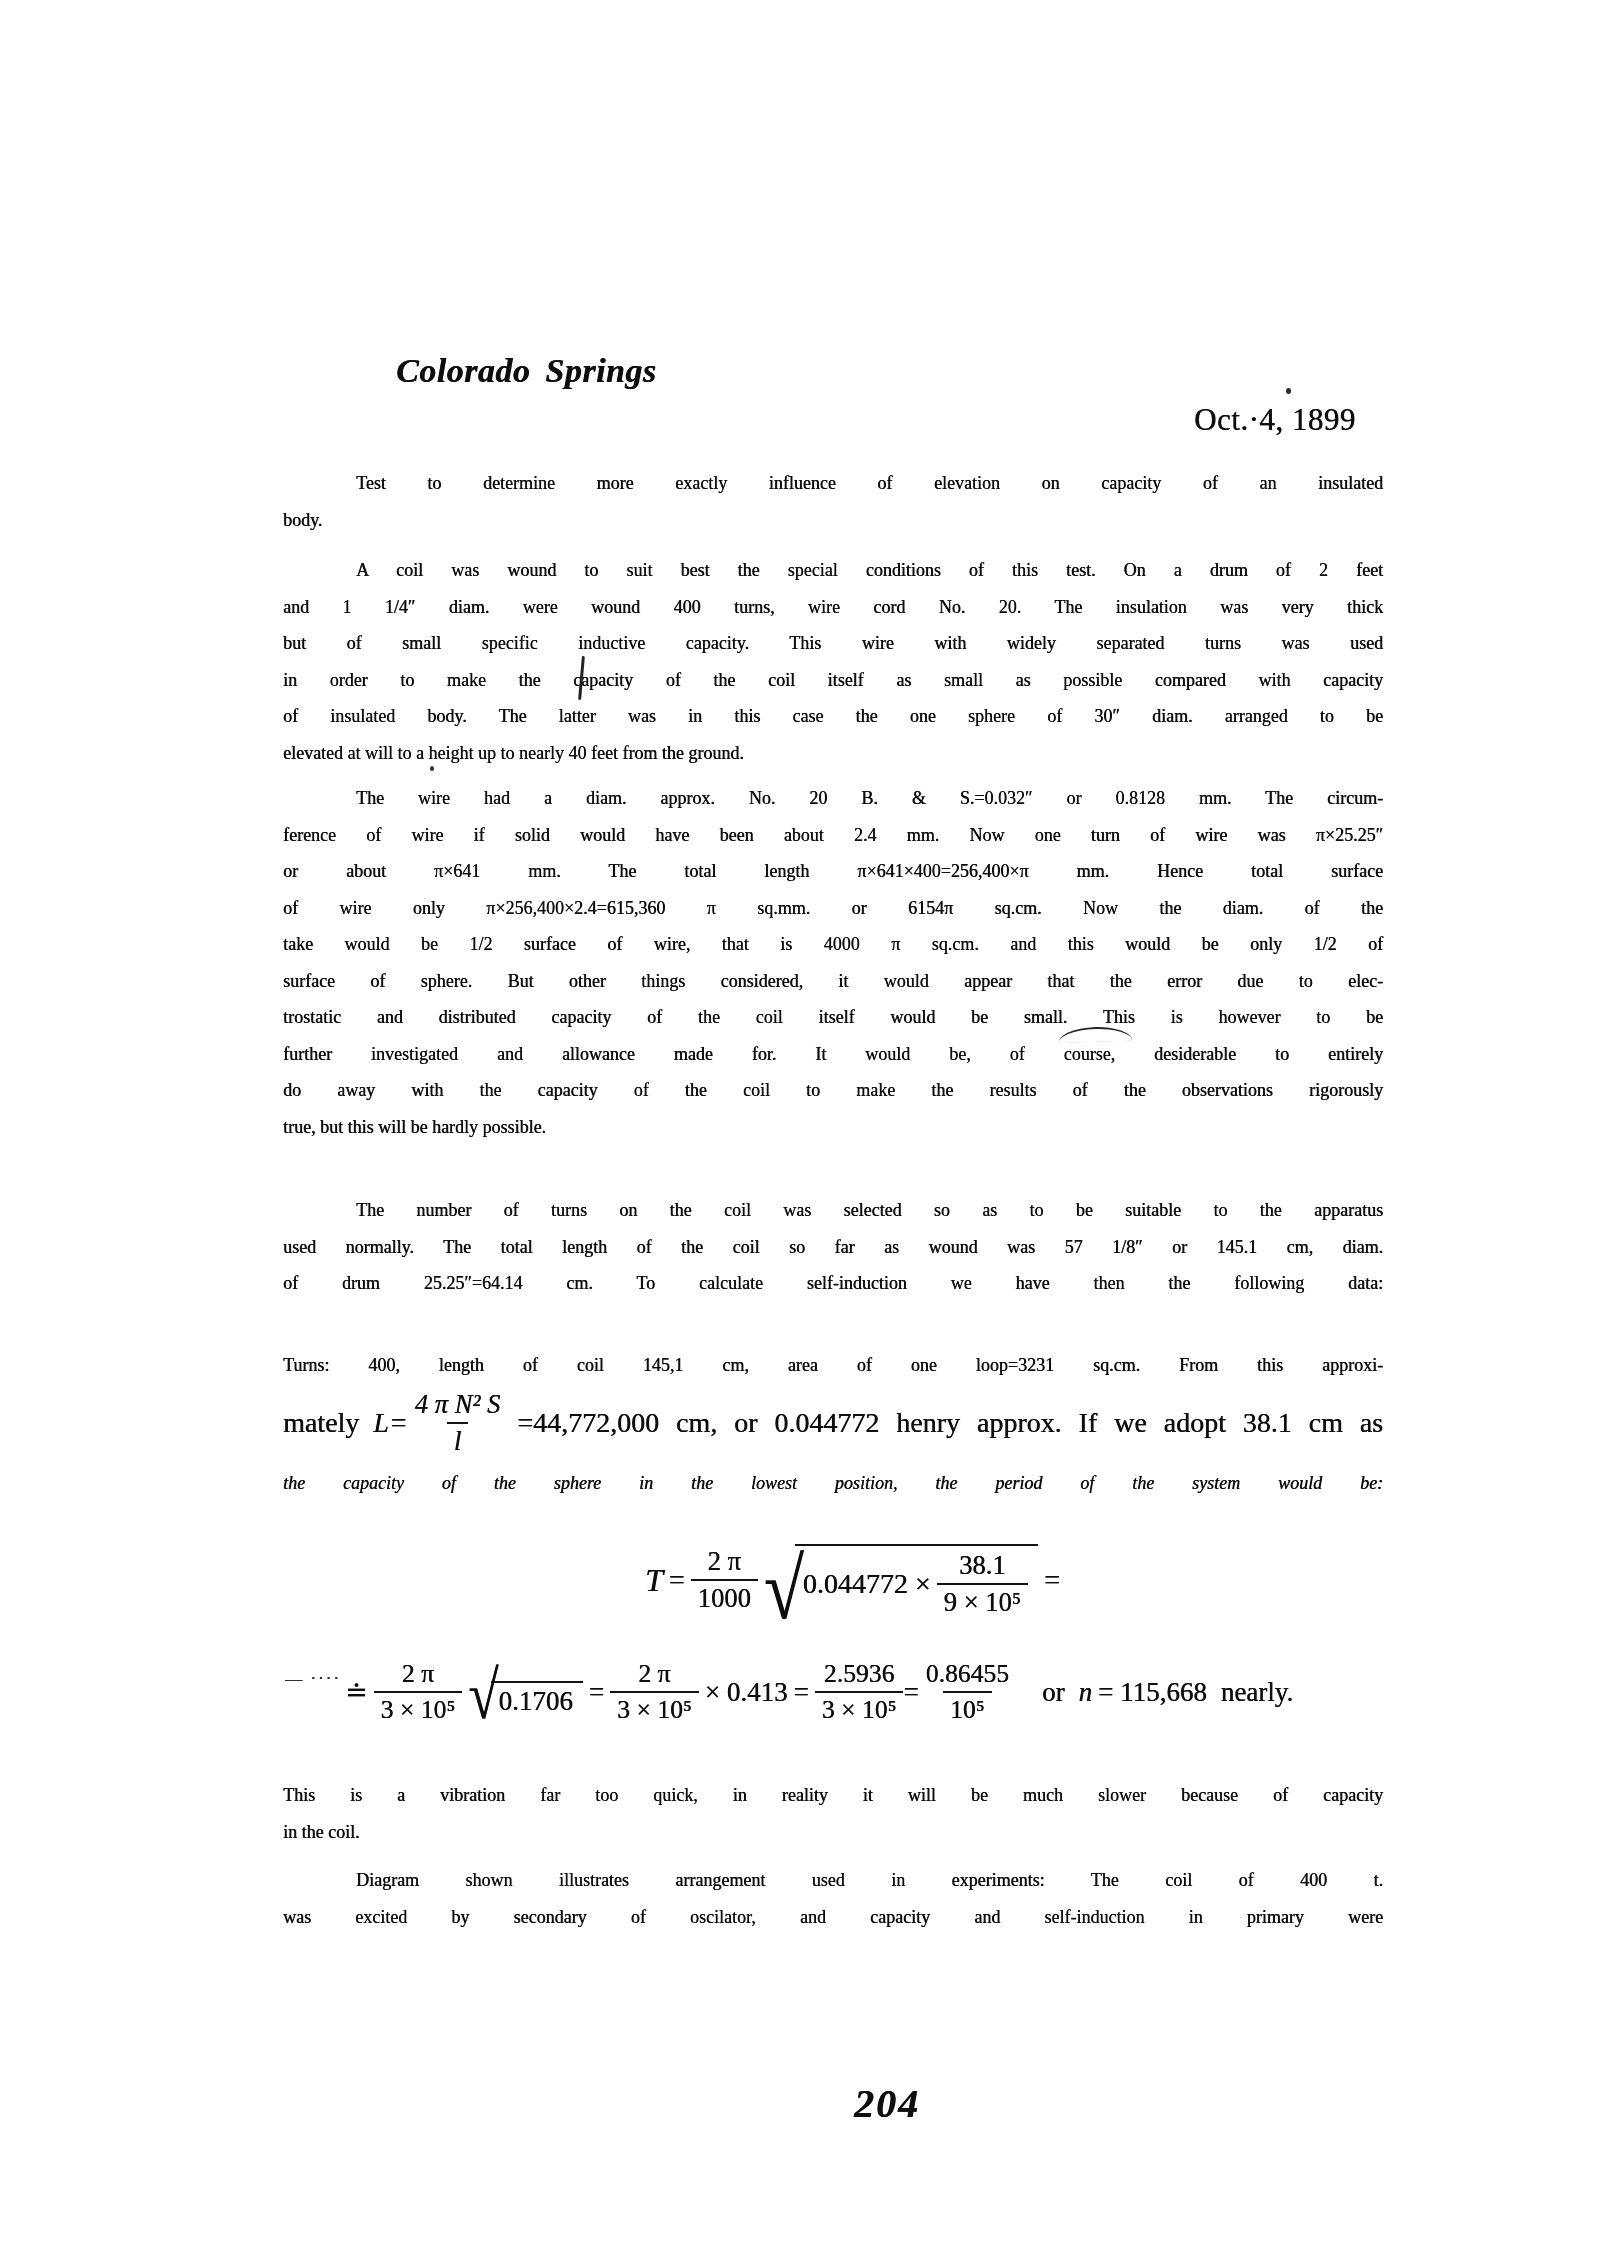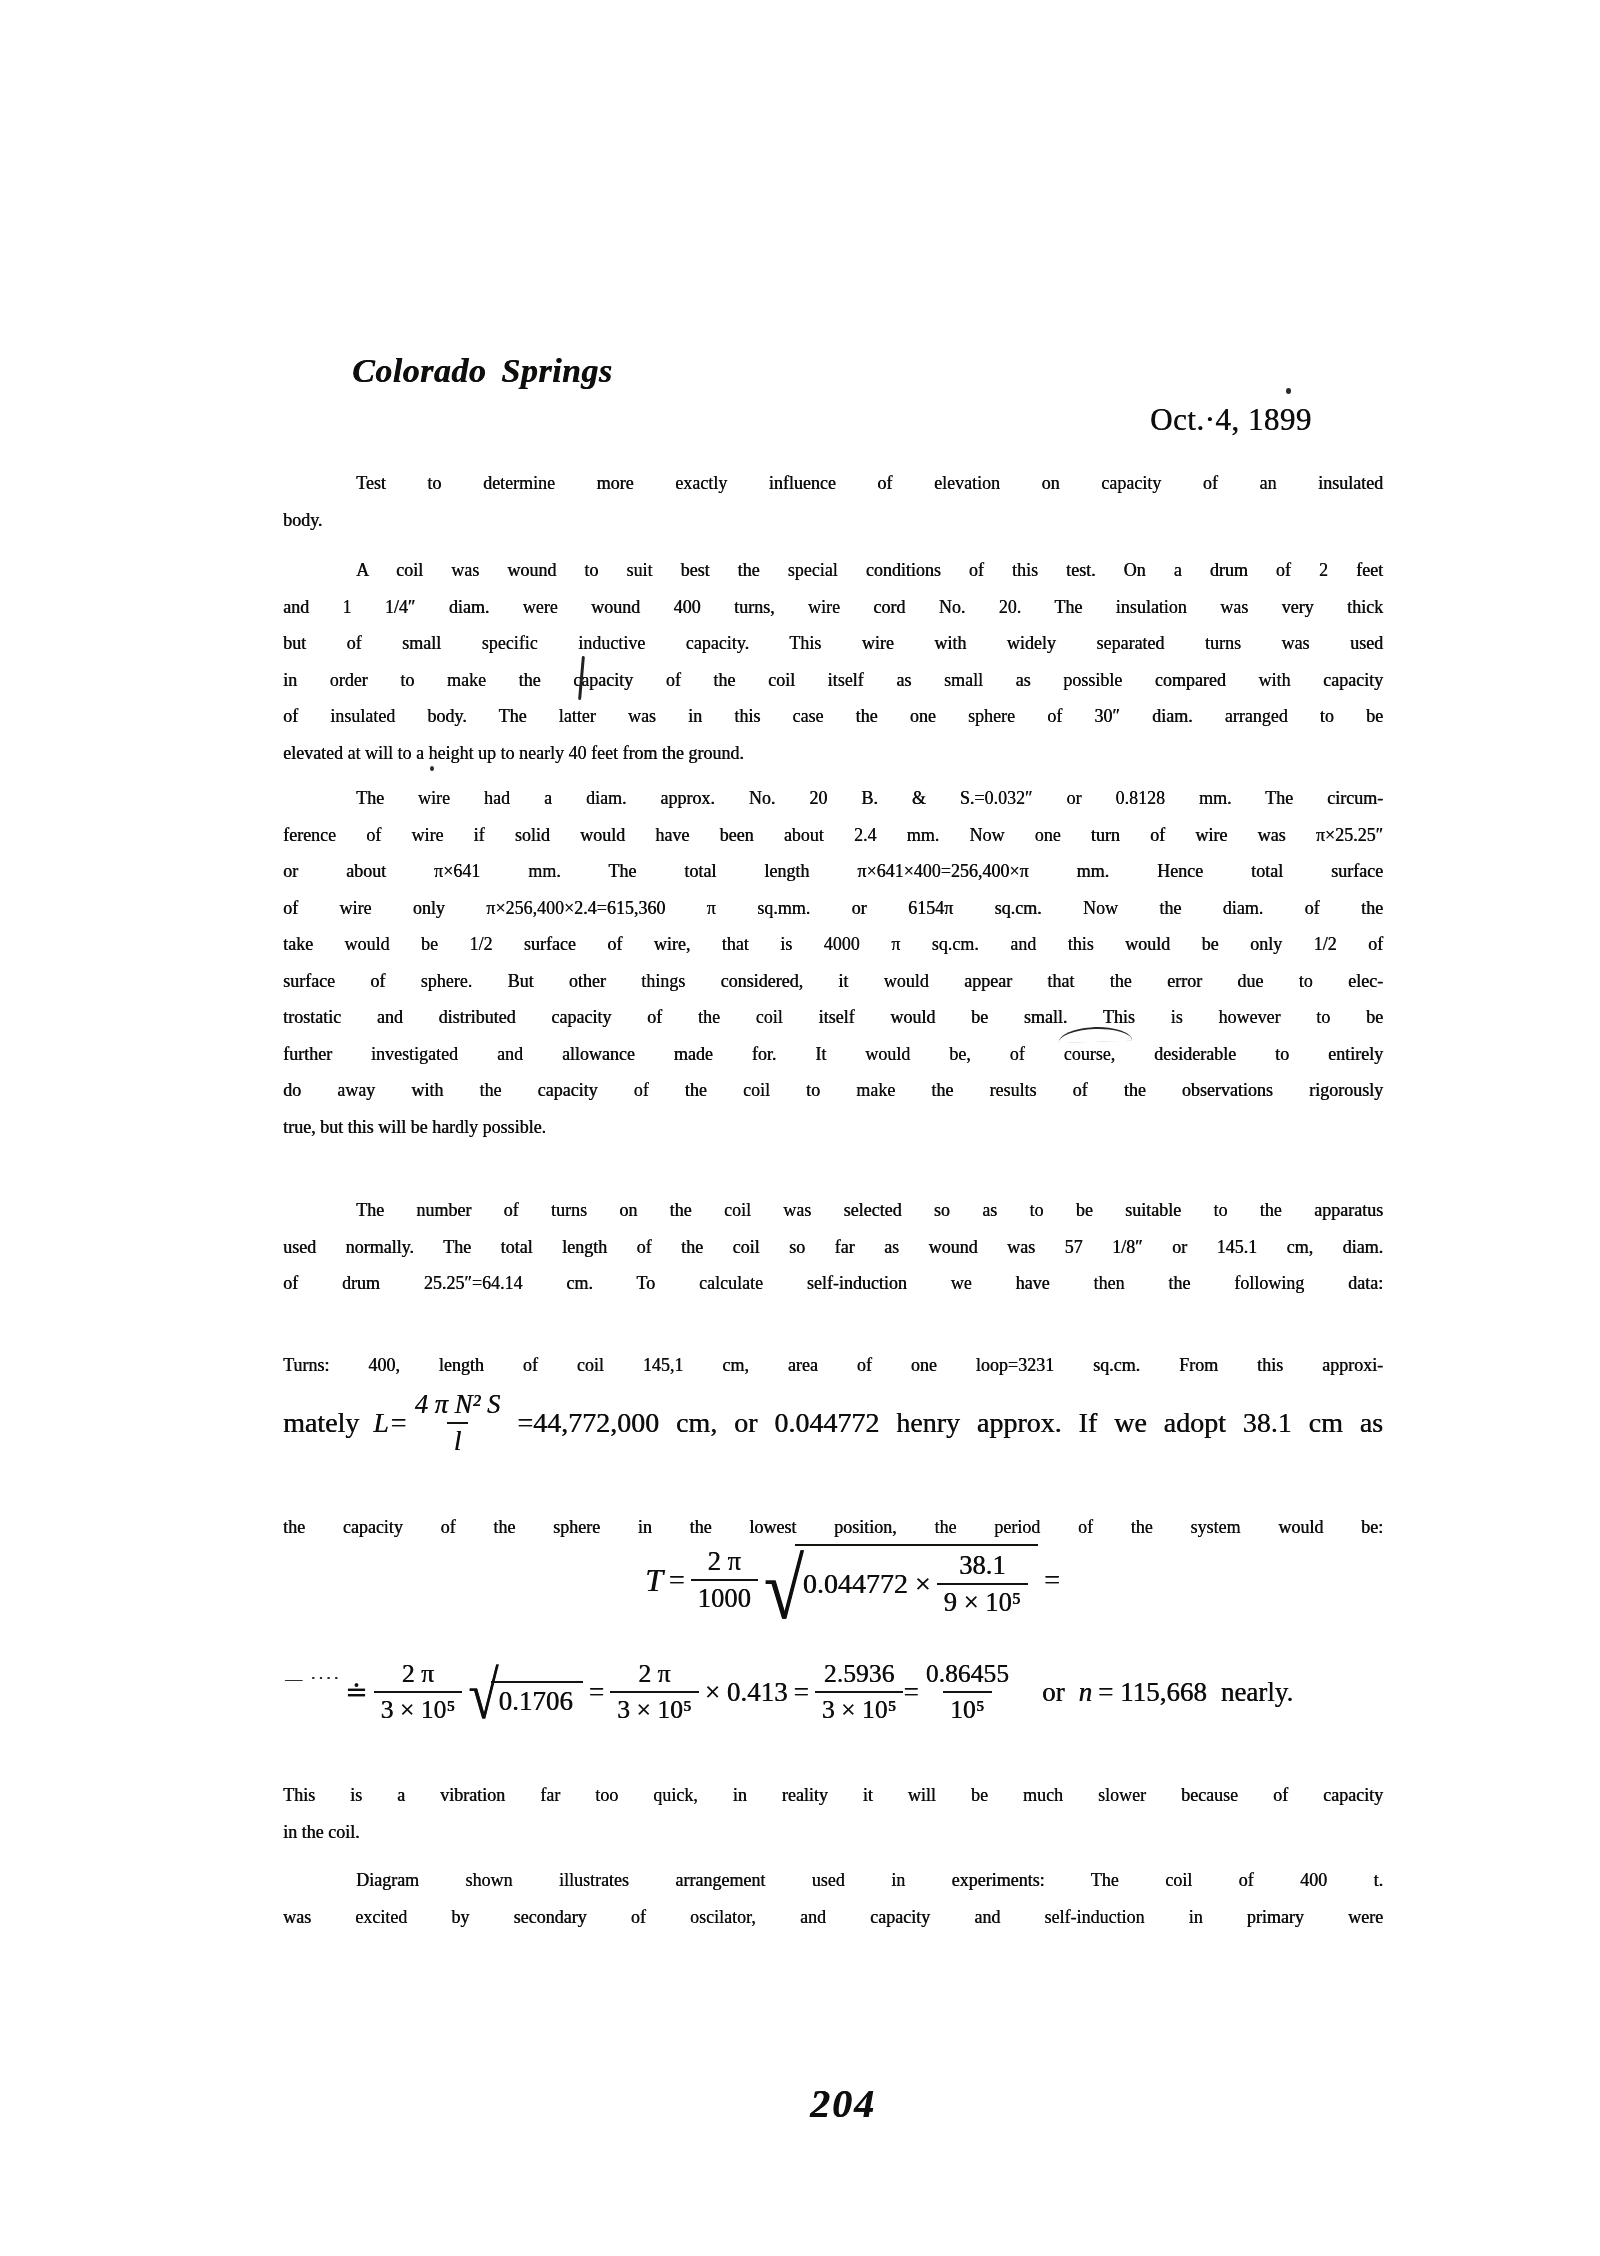--- a/index.html
+++ b/index.html
@@ -1,21 +1,21 @@
 <!DOCTYPE html>
 <html><head>
 <meta charset="utf-8">
 <style>
   html,body{margin:0;padding:0;}
   body{
     width:1600px;height:2256px;position:relative;background:#ffffff;
     font-family:"Liberation Serif","DejaVu Serif",serif;color:#0f0e0c;
     overflow:hidden;
   }
-  .abs{position:absolute;}
+  .abs{position:absolute;margin-left:44px;}
   
   .loc-title{
     left:352px;top:352px;font-size:34px;font-weight:bold;font-style:italic;
     letter-spacing:0.5px;word-spacing:6px;text-shadow:0.4px 0 0 #1a1a1a;
   }
   .date-line{
     left:1150px;top:402px;font-size:31px;letter-spacing:0.5px;
     text-shadow:0.4px 0 0 #1a1a1a;
   }
   
@@ -87,21 +87,21 @@
       <div class="line flush">true, but this will be hardly possible.</div>
     </div>
     <div class="para" style="top: 1192px;">
       <div class="line" style="text-indent: 73px;">The number of turns on the coil was selected so as to be suitable to the apparatus</div>
       <div class="line">used normally. The total length of the coil so far as wound was 57 1/8″ or 145.1 cm, diam.</div>
       <div class="line">of drum 25.25″=64.14 cm. To calculate self-induction we have then the following data:</div>
     </div>
     <div class="para" style="top: 1347px;">
       <div class="line">Turns: 400, length of coil 145,1 cm, area of one loop=3231 sq.cm. From this approxi-</div>
     </div>
-    <div class="para" style="top: 1509px;">
+    <div class="para" style="top: 1465px; font-style: italic;">
       <div class="line">the capacity of the sphere in the lowest position, the period of the system would be:</div>
     </div>
     <div class="para" style="top: 1777px;">
       <div class="line">This is a vibration far too quick, in reality it will be much slower  because of capacity</div>
       <div class="line flush">in the coil.</div>
     </div>
     <div class="para" style="top: 1862px;">
       <div class="line" style="text-indent: 73px;">Diagram shown illustrates arrangement used in experiments: The coil of 400 t.</div>
       <div class="line">was excited by secondary of oscilator, and capacity and self-induction in primary were</div>
     </div>

